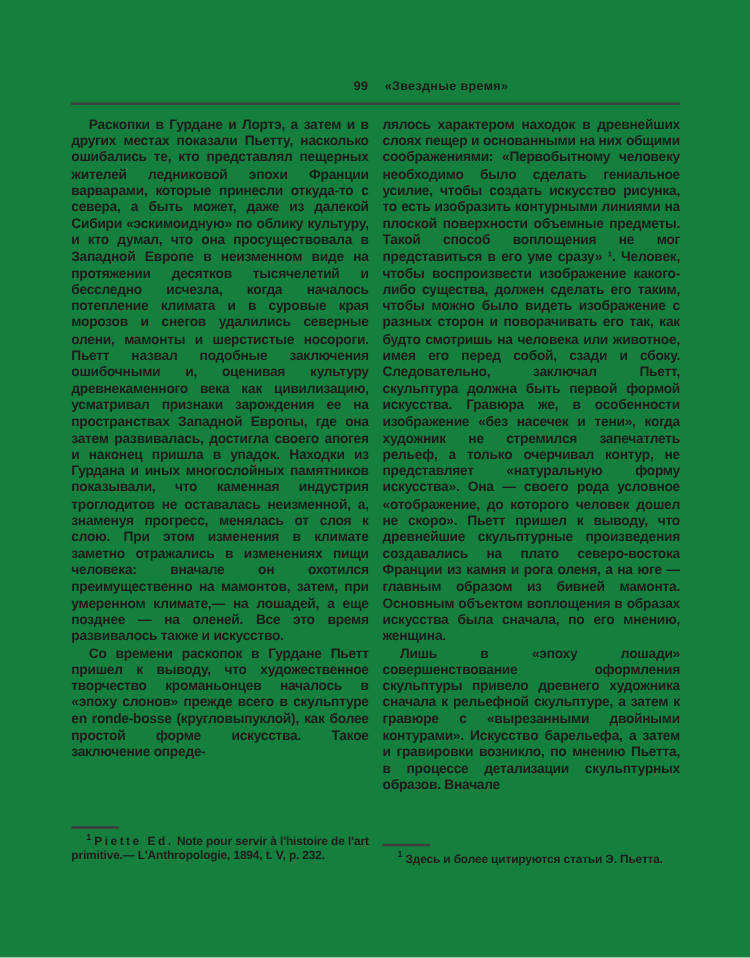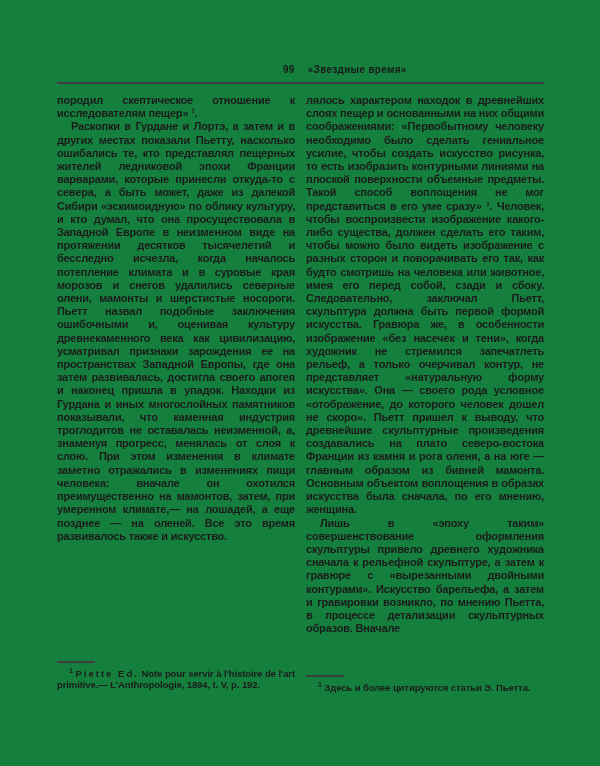--- a/index.html
+++ b/index.html
@@ -76,32 +76,32 @@
 <div class="page">
 
   <div class="header">
     <span>99</span>
     <span>«Звездные время»</span>
   </div>
 
   <div class="hrule"></div>
 
   <div class="col col-left">
-    <p>породил скептическое отношение к исследователям пещер» ¹.</p>
     <p class="indented">Раскопки в Гурдане и Лортэ, а затем и в других местах показали Пьетту, насколько ошибались те, кто представлял пещерных жителей ледниковой эпохи Франции варварами, которые принесли откуда-то с севера, а быть может, даже из далекой Сибири «эскимоидную» по облику культуру, и кто думал, что она просуществовала в Западной Европе в неизменном виде на протяжении десятков тысячелетий и бесследно исчезла, когда началось потепление климата и в суровые края морозов и снегов удалились северные олени, мамонты и шерстистые носороги. Пьетт назвал подобные заключения ошибочными и, оценивая культуру древнекаменного века как цивилизацию, усматривал признаки зарождения ее на пространствах Западной Европы, где она затем развивалась, достигла своего апогея и наконец пришла в упадок. Находки из Гурдана и иных многослойных памятников показывали, что каменная индустрия троглодитов не оставалась неизменной, а, знаменуя прогресс, менялась от слоя к слою. При этом изменения в климате заметно отражались в изменениях пищи человека: вначале он охотился преимущественно на мамонтов, затем, при умеренном климате,— на лошадей, а еще позднее — на оленей. Все это время развивалось также и искусство.</p>
+    <p class="indented">Со времени раскопок в Гурдане Пьетт пришел к выводу, что художественное творчество кроманьонцев началось в «эпоху слонов» прежде всего в скульптуре en ronde-bosse (кругловыпуклой), как более простой форме искусства. Такое заключение опреде-</p>
   </div>
 
   <div class="col col-right">
     <p>лялось характером находок в древнейших слоях пещер и основанными на них общими соображениями: «Первобытному человеку необходимо было сделать гениальное усилие, чтобы создать искусство рисунка, то есть изобразить контурными линиями на плоской поверхности объемные предметы. Такой способ воплощения не мог представиться в его уме сразу» ¹. Человек, чтобы воспроизвести изображение какого-либо существа, должен сделать его таким, чтобы можно было видеть изображение с разных сторон и поворачивать его так, как будто смотришь на человека или животное, имея его перед собой, сзади и сбоку. Следовательно, заключал Пьетт, скульптура должна быть первой формой искусства. Гравюра же, в особенности изображение «без насечек и тени», когда художник не стремился запечатлеть рельеф, а только очерчивал контур, не представляет «натуральную форму искусства». Она — своего рода условное «отображение, до которого человек дошел не скоро». Пьетт пришел к выводу, что древнейшие скульптурные произведения создавались на плато северо-востока Франции из камня и рога оленя, а на юге — главным образом из бивней мамонта. Основным объектом воплощения в образах искусства была сначала, по его мнению, женщина.</p>
-    <p class="indented">Лишь в «эпоху таким» совершенствование оформления скульптуры привело древнего художника сначала к рельефной скульптуре, а затем к гравюре с «вырезанными двойными контурами». Искусство барельефа, а затем и гравировки возникло, по мнению Пьетта, в процессе детализации скульптурных образов. Вначале</p>
+    <p class="indented">Лишь в «эпоху лошади» совершенствование оформления скульптуры привело древнего художника сначала к рельефной скульптуре, а затем к гравюре с «вырезанными двойными контурами». Искусство барельефа, а затем и гравировки возникло, по мнению Пьетта, в процессе детализации скульптурных образов. Вначале</p>
   </div>
 
   <div class="footnote footnote-left">
     <div class="fn-rule"></div>
-    <p><sup>1</sup> <span class="fn-author">Piette Ed.</span> <span>Note pour servir à l'histoire de l'art primitive.— L'Anthropologie, 1894, t. V, p. 192.</span></p>
+    <p><sup>1</sup> <span class="fn-author">Piette Ed.</span> <span>Note pour servir à l'histoire de l'art primitive.— L'Anthropologie, 1894, t. V, p. 232.</span></p>
   </div>
 
   <div class="footnote footnote-right">
     <div class="fn-rule"></div>
     <p><sup>1</sup> <span>Здесь и более цитируются статьи Э. Пьетта.</span></p>
   </div>
 
 </div>
 
 </body></html>

